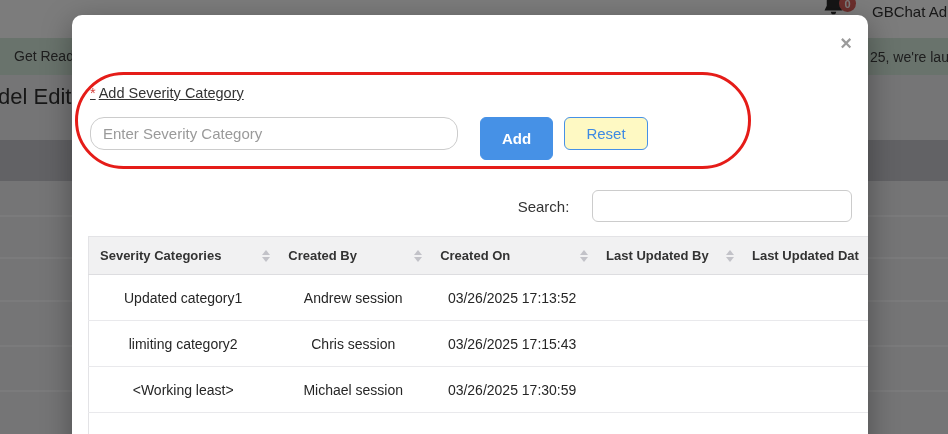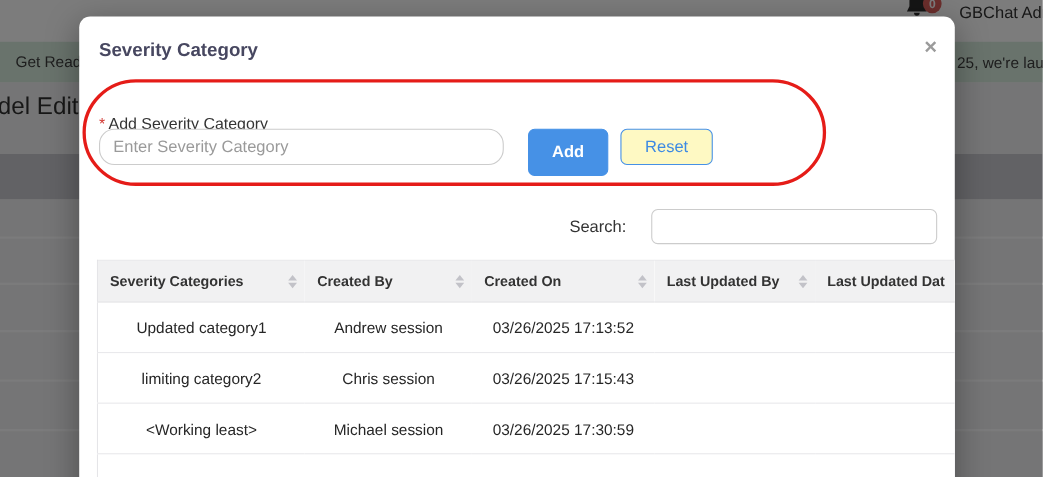--- a/index.html
+++ b/index.html
@@ -42,21 +42,21 @@
   }
   .modal-title { position:absolute; left:18px; top:21px; font-size:17px; font-weight:600; color:#474760; }
   .modal-close {
     position:absolute; right:16px; top:18px; font-size:20px; font-weight:bold; color:#9b9b9b;
     background:none; border:none; cursor:pointer; line-height:1; font-family:"Liberation Sans", sans-serif;
   }
   .annotation {
     position:absolute; left:3px; top:57px; width:676px; height:97px;
     border:3px solid #e51c18; border-radius:50px; pointer-events:none;
   }
-  .add-label { position:absolute; left:18px; top:90px; font-size:14.5px; color:#333; }
+  .add-label { position:absolute; left:18px; top:70px; font-size:14.5px; color:#333;text-decoration:underline; }
   .add-label .star { color:#d43f3a; margin-right:3px; }
   .add-input {
     position:absolute; left:18px; top:102px; width:368px; height:33px;
     border:1px solid #ccc; border-radius:14px; padding:0 12px; font-size:15px; color:#333;
     font-family:"Liberation Sans", sans-serif; outline:none;
   }
   .add-input::placeholder { color:#9a9a9a; }
   .btn-add {
     position:absolute; left:408px; top:102px; width:73px; height:43px;
     background:#4691e6; border:1px solid #4691e6; border-radius:6px;
@@ -118,21 +118,20 @@
     <div class="bg-line" style="top:182px"></div>
     <div class="bg-line" style="top:225px"></div>
     <div class="bg-line" style="top:270px"></div>
     <div class="bg-line" style="top:315px"></div>
     <button class="bg-remove-btn">nove</button>
   </div>
 
   <div class="overlay"></div>
 
   <div class="modal">
-    <div class="modal-title">Severity Category</div>
     <button class="modal-close">×</button>
 
     <div class="annotation"></div>
 
     <div class="add-label">
       <span class="star">*</span><span>Add Severity Category</span>
     </div>
     <input class="add-input" type="text" placeholder="Enter Severity Category" style="">
     <button class="btn-add">Add</button>
     <button class="btn-reset">Reset</button>

